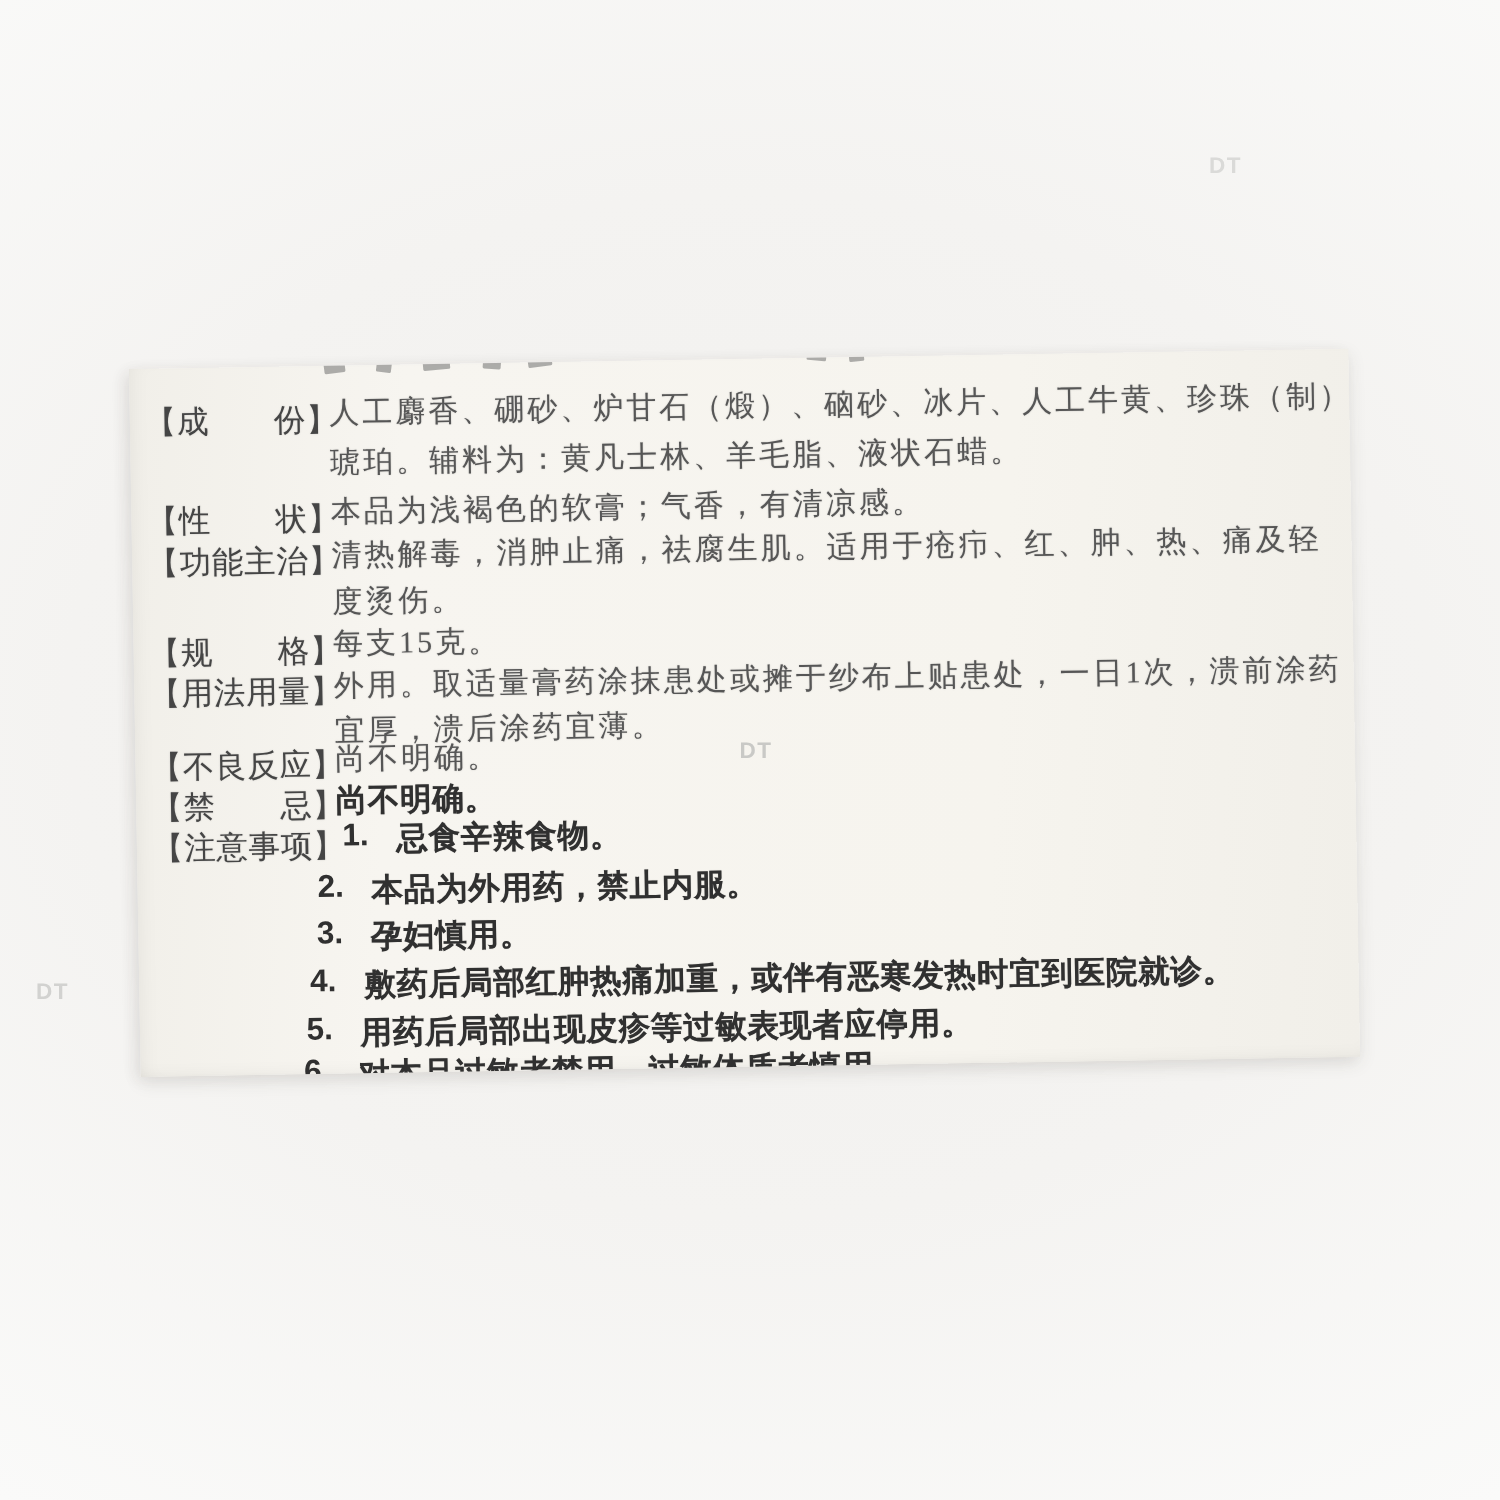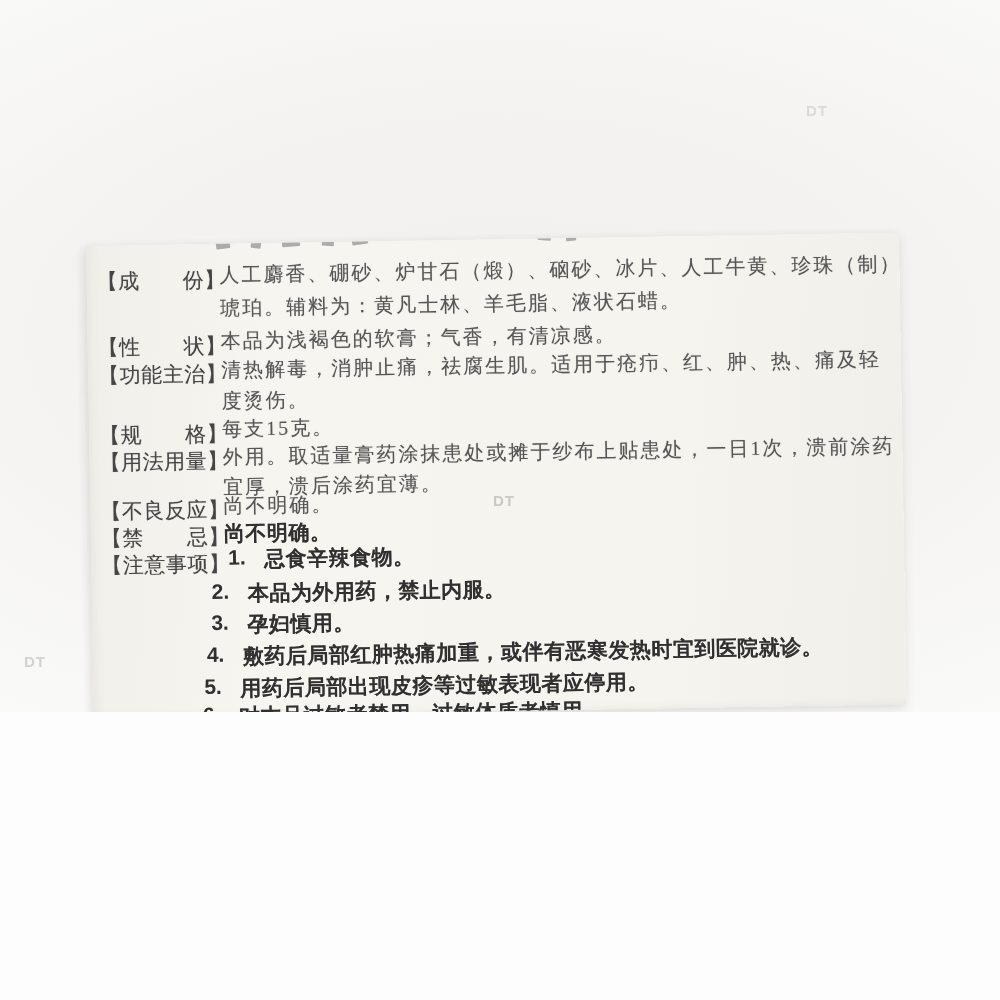--- a/index.html
+++ b/index.html
@@ -2,21 +2,21 @@
 <html><head>
 <meta charset="utf-8">
 <style>
   html,body{margin:0;padding:0;}
   body{
     width:1000px;height:1000px;
     background:#fdfdfd;
     font-family:"Liberation Sans","DejaVu Sans",sans-serif;
     overflow:hidden;position:relative;
   }
-  .canvas{position:absolute;inset:0;width:1000px;height:712px;overflow:hidden;}
+  .canvas{position:absolute;inset:0;width:1000px;height:1000px;overflow:hidden;}
   .backdrop{
     position:absolute;inset:0;
     background:radial-gradient(120% 90% at 50% 47%, #f1f0ee 0%, #f4f3f1 38%, #fafaf9 72%, #fdfdfd 100%);
   }
   .paper{
     position:absolute;left:86px;top:246px;width:813px;height:472px;
     background:linear-gradient(94deg,#f1efe9 0%,#f7f5f0 22%,#f6f4ee 70%,#f1efe9 100%);
     box-shadow:0 4px 12px rgba(60,55,45,.10), -4px 2px 10px rgba(60,55,45,.06),
                inset 10px 0 16px -12px rgba(0,0,0,.08), inset 0 -8px 14px -12px rgba(0,0,0,.10);
     transform:rotate(-0.95deg);

